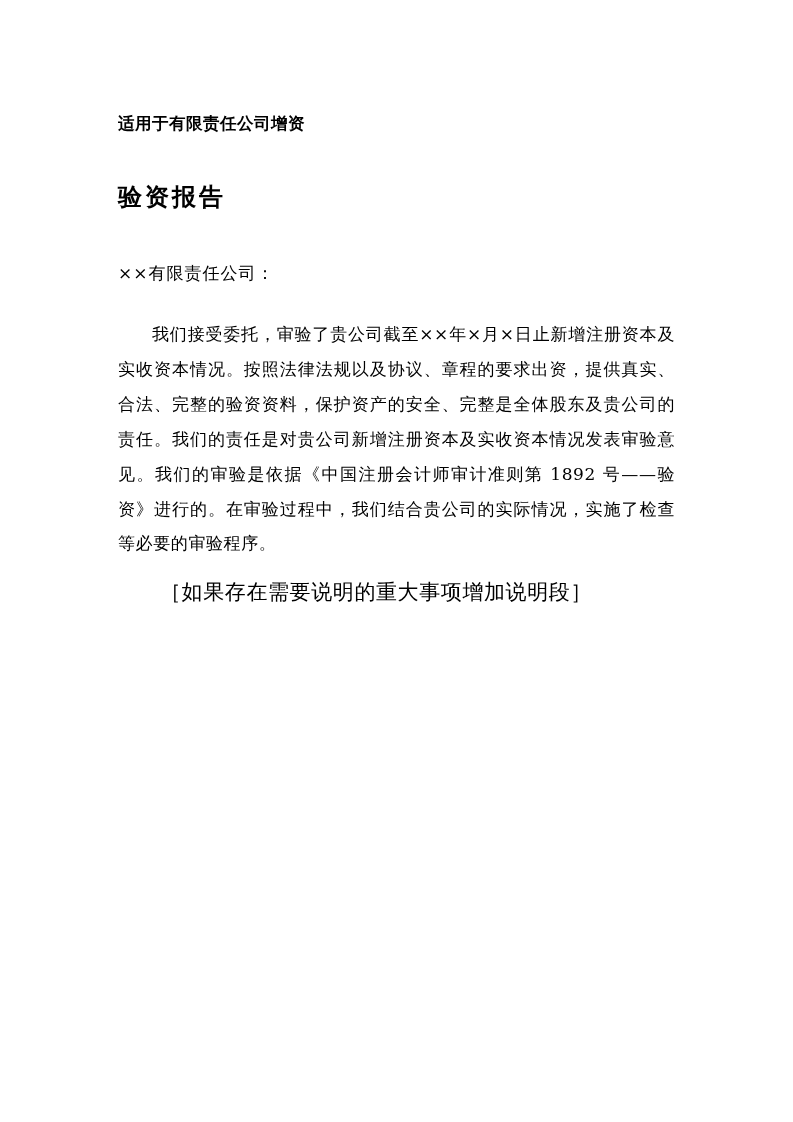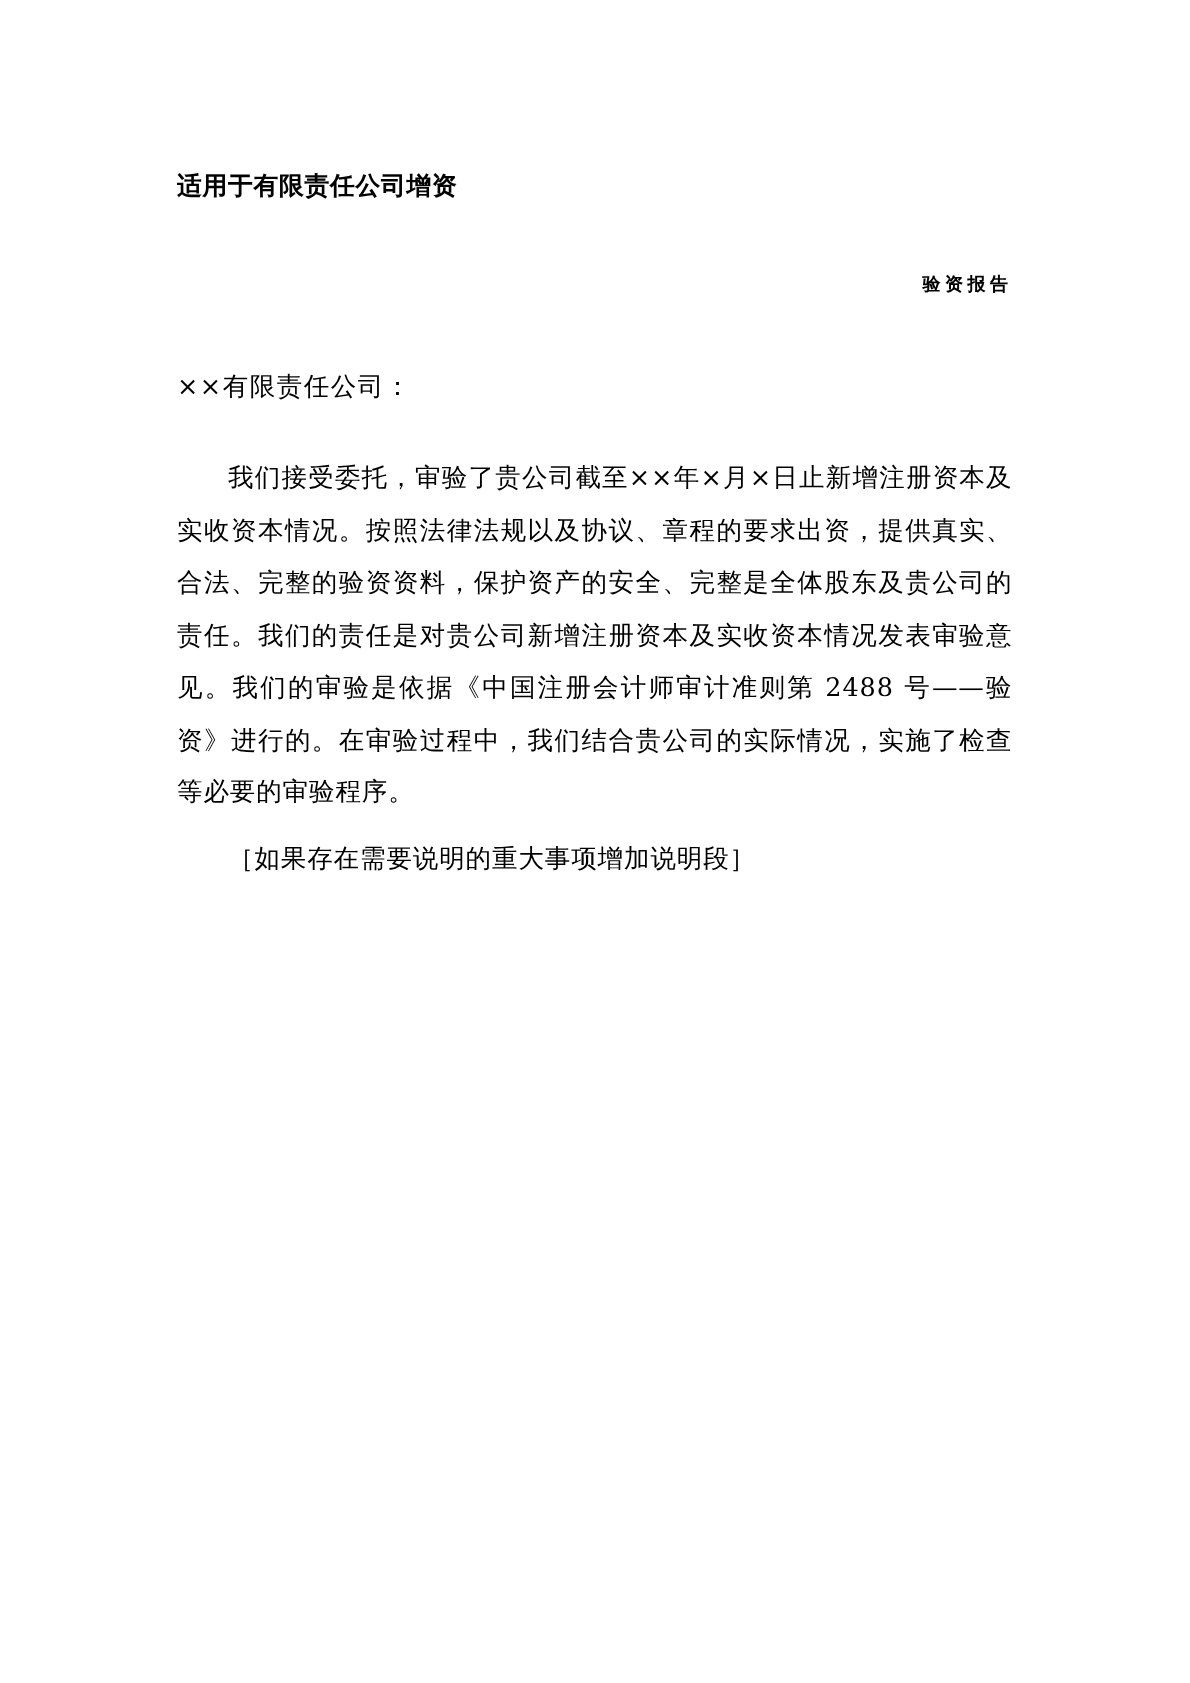--- a/index.html
+++ b/index.html
@@ -24,59 +24,59 @@
   }
   .doc-heading {
     font-family: "DejaVu Sans", "Liberation Sans", sans-serif;
     font-weight: bold;
     font-size: 16.5px;
     letter-spacing: 0.5px;
     margin: 0 0 46px 0;
     line-height: 1.4;
   }
   .doc-title {
-    text-align: right;
+    text-align: left;
     font-family: Liberation Serif, serif;
     font-weight: bold;
-    font-size: 12px;
+    font-size: 24px;
     letter-spacing: 3px;
     margin: 0 0 44px 0;
   }
   .salutation {
     font-size: 17px;
     letter-spacing: 1px;
     margin: 0 0 28px 0;
     line-height: 1.9;
   }
   .body-para {
     font-size: 17px;
     line-height: 2.05;
     letter-spacing: 0.6px;
     text-align: justify;
     text-justify: inter-ideograph;
     text-indent: 2em;
     margin: 0 0 6px 0;
   }
   .note-para {
-    font-size: 17px;
+    font-size: 21px;
     line-height: 2.05;
     letter-spacing: 0.6px;
     text-indent: 2em;
     margin: 10px 0 0 0;
   }
 </style>
 </head>
 <body>
 
 <div class="page">
 
   <div class="doc-heading">适用于有限责任公司增资</div>
 
   <div class="doc-title">验资报告</div>
 
   <div class="salutation">××有限责任公司：</div>
 
-  <p class="body-para">我们接受委托，审验了贵公司截至××年×月×日止新增注册资本及实收资本情况。按照法律法规以及协议、章程的要求出资，提供真实、合法、完整的验资资料，保护资产的安全、完整是全体股东及贵公司的责任。我们的责任是对贵公司新增注册资本及实收资本情况发表审验意见。我们的审验是依据《中国注册会计师审计准则第 2488 号——验资》进行的。在审验过程中，我们结合贵公司的实际情况，实施了检查等必要的审验程序。</p>
+  <p class="body-para">我们接受委托，审验了贵公司截至××年×月×日止新增注册资本及实收资本情况。按照法律法规以及协议、章程的要求出资，提供真实、合法、完整的验资资料，保护资产的安全、完整是全体股东及贵公司的责任。我们的责任是对贵公司新增注册资本及实收资本情况发表审验意见。我们的审验是依据《中国注册会计师审计准则第 1892 号——验资》进行的。在审验过程中，我们结合贵公司的实际情况，实施了检查等必要的审验程序。</p>
 
 
   <p class="note-para">［如果存在需要说明的重大事项增加说明段］</p>
 
 </div>
 
 </body></html>

